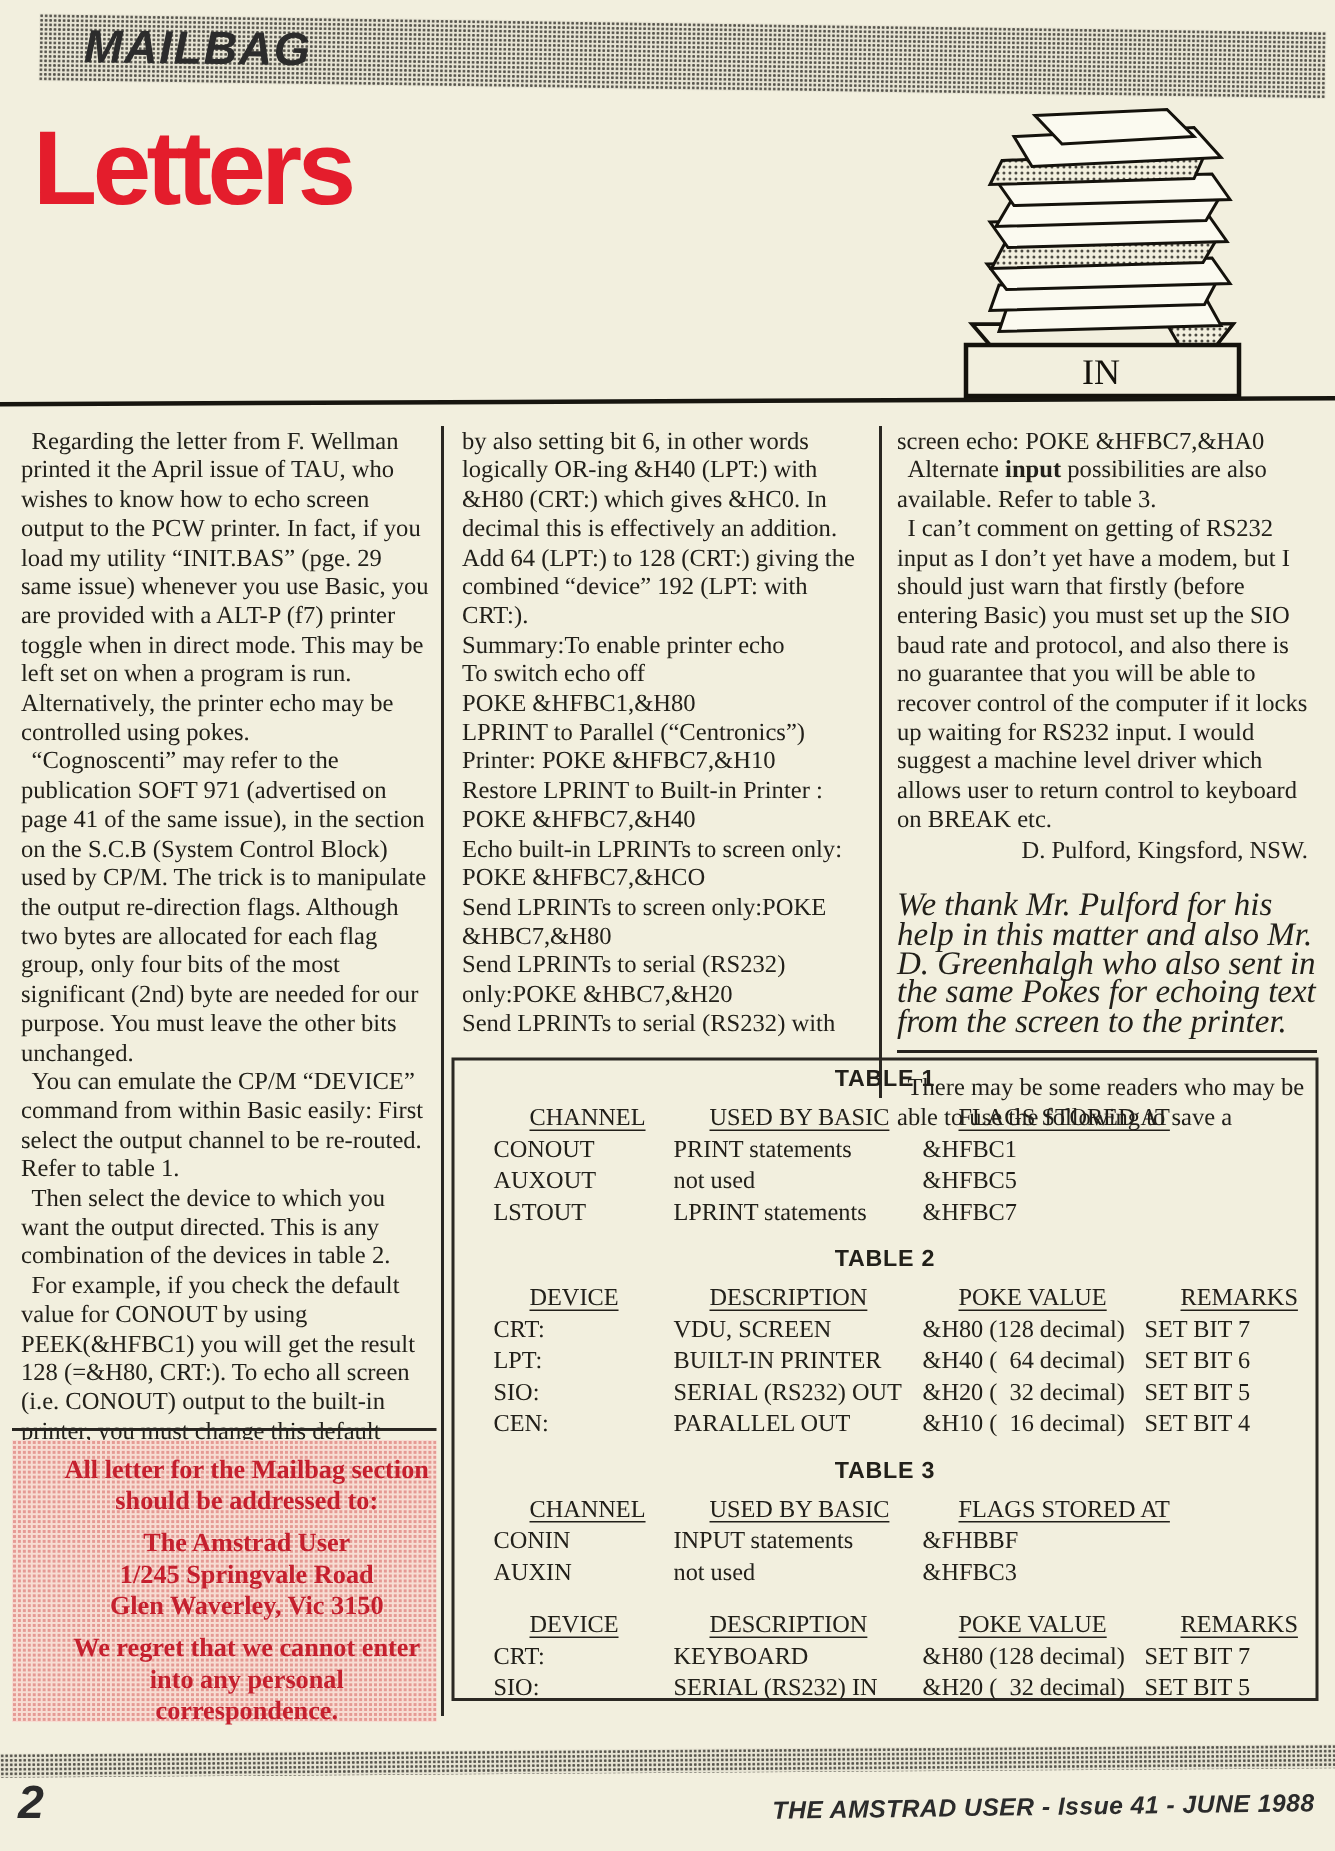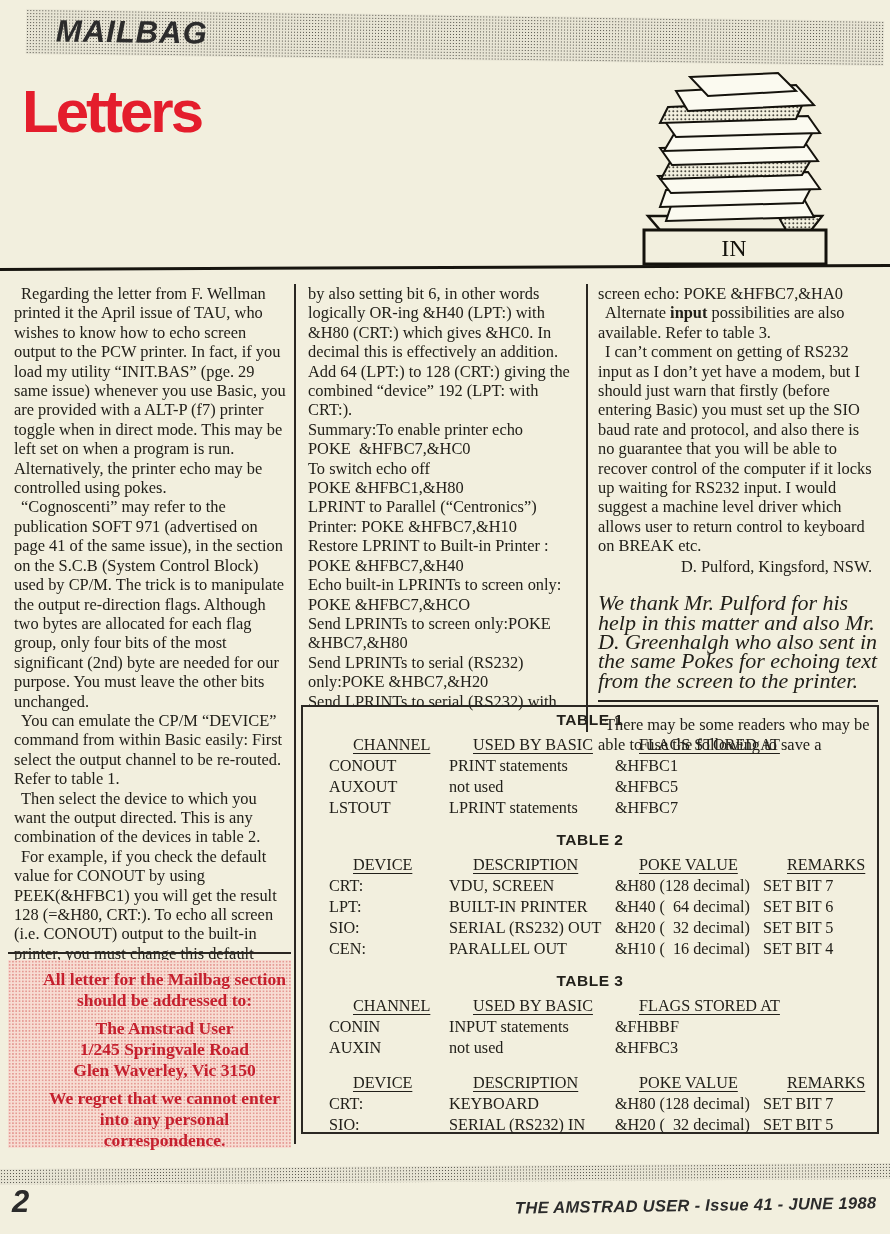--- a/index.html
+++ b/index.html
@@ -24,21 +24,21 @@
     position:absolute;left:26px;top:9px;width:858px;height:45px;
     transform:rotate(0.8deg);transform-origin:left center;
   }
   .mailbag-label{
     font-family:"Liberation Sans", sans-serif;font-style:italic;font-weight:bold;
     font-size:31px;color:#2c2c2c;padding:4px 0 0 30px;letter-spacing:1px;
   }
   .page-title{
     position:absolute;left:22px;top:62px;
     font-family:"Liberation Sans", sans-serif;font-weight:bold;
-    font-size:60px;line-height:100px;color:#e41d2c;letter-spacing:-3px;
+    font-size:70px;line-height:100px;color:#e41d2c;letter-spacing:-3px;
   }
   .illustration{position:absolute;left:628px;top:70px;width:212px;height:198px;}
   .top-rule{position:absolute;left:0;top:266px;width:890px;height:3px;background:#17150f;transform:rotate(-0.25deg);}
   
   .col{position:absolute;top:284px;font-size:16.4px;line-height:19.4px;}
   .col1{left:14px;width:277px;}
   .col2{left:308px;width:273px;}
   .col3{left:598px;width:280px;}
   .col p{margin:0;text-indent:7px;}
   .vdiv{position:absolute;width:2px;background:#2a2722;}
@@ -131,21 +131,20 @@
   <p>Regarding the letter from F. Wellman printed it the April issue of TAU, who wishes to know how to echo screen output to the PCW printer. In fact, if you load my utility “INIT.BAS” (pge. 29 same issue) whenever you use Basic, you are provided with a ALT-P (f7) printer toggle when in direct mode. This may be left set on when a program is run. Alternatively, the printer echo may be controlled using pokes.</p>
   <p>“Cognoscenti” may refer to the publication SOFT 971 (advertised on page 41 of the same issue), in the section on the S.C.B (System Control Block) used by CP/M. The trick is to manipulate the output re-direction flags. Although two bytes are allocated for each flag group, only four bits of the most significant (2nd) byte are needed for our purpose. You must leave the other bits unchanged.</p>
   <p>You can emulate the CP/M “DEVICE” command from within Basic easily: First select the output channel to be re-routed. Refer to table 1.</p>
   <p>Then select the device to which you want the output directed. This is any combination of the devices in table 2.</p>
   <p>For example, if you check the default value for CONOUT by using PEEK(&amp;HFBC1) you will get the result 128 (=&amp;H80, CRT:). To echo all screen (i.e. CONOUT) output to the built-in printer, you must change this default</p>
 </div>
 
 <div class="col col2">
   <div class="block">by also setting bit 6, in other words logically OR-ing &amp;H40 (LPT:) with &amp;H80 (CRT:) which gives &amp;HC0. In decimal this is effectively an addition. Add 64 (LPT:) to 128 (CRT:) giving the combined “device” 192 (LPT: with CRT:).</div>
   <div class="block">Summary:To enable printer echo</div>
-  <div class="block">POKE  &amp;HFBC7,&amp;HC0</div>
   <div class="block">To switch echo off</div>
   <div class="block">POKE &amp;HFBC1,&amp;H80</div>
   <div class="block">LPRINT to Parallel (“Centronics”) Printer: POKE &amp;HFBC7,&amp;H10</div>
   <div class="block">Restore LPRINT to Built-in Printer : POKE &amp;HFBC7,&amp;H40</div>
   <div class="block">Echo built-in LPRINTs to screen only: POKE &amp;HFBC7,&amp;HCO</div>
   <div class="block">Send LPRINTs to screen only:POKE &amp;HBC7,&amp;H80</div>
   <div class="block">Send LPRINTs to serial (RS232) only:POKE &amp;HBC7,&amp;H20</div>
   <div class="block">Send LPRINTs to serial (RS232) with</div>
 </div>
 

